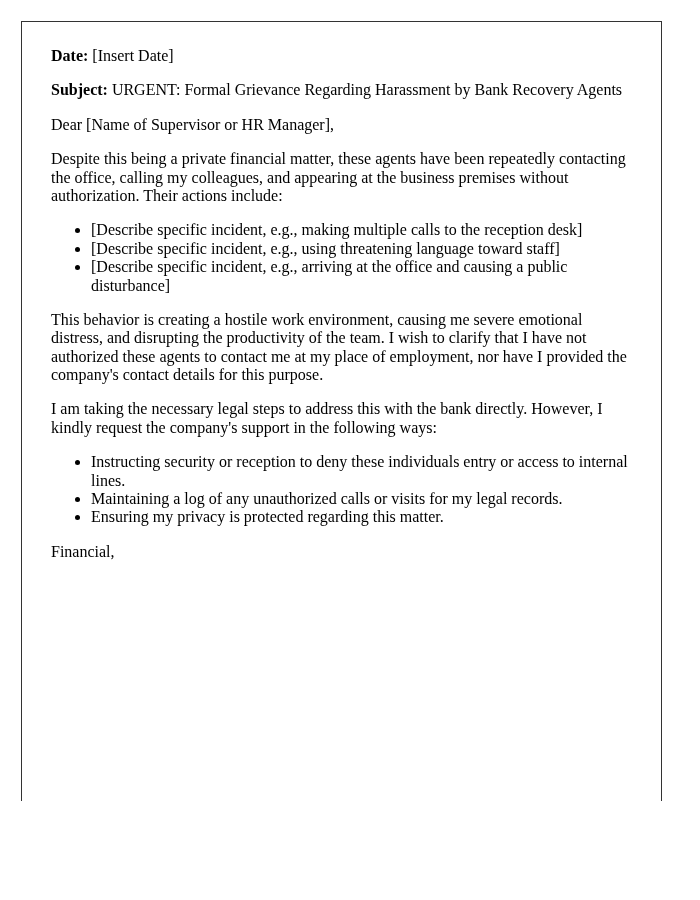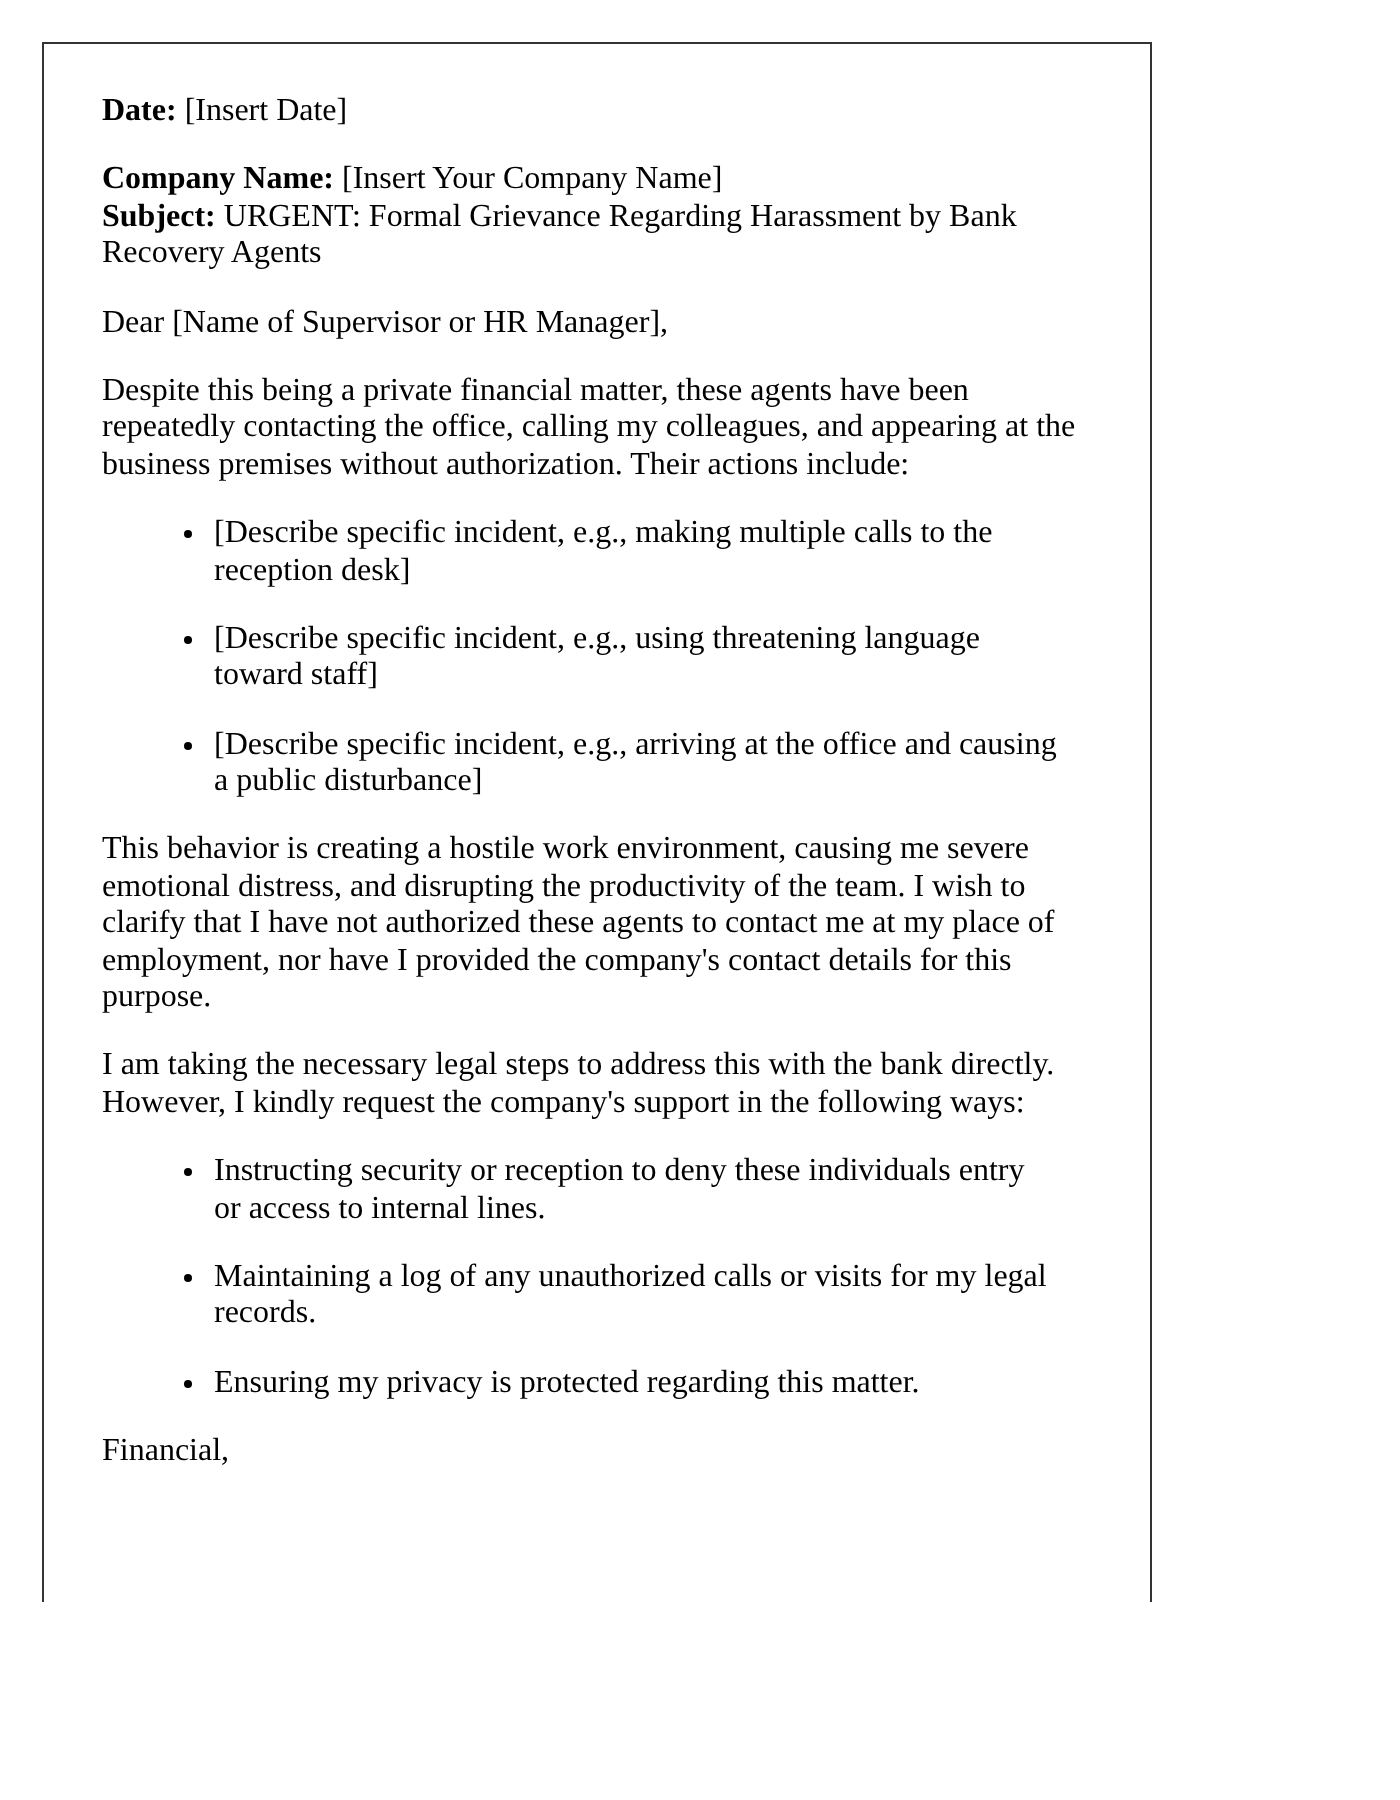--- a/index.html
+++ b/index.html
@@ -21,52 +21,51 @@
     font-family: "Liberation Serif", "DejaVu Serif", serif;
     font-size: 16px;
     line-height: 1.15;
     color: var(--text-color);
     overflow: hidden;
   }
   .letter-frame {
     position: absolute;
     left: 21px;
     top: 21px;
-    width: 555px;
+    width: 641px;
     height: 780px;
     border-top: 1px solid var(--border-color);
     border-left: 1px solid var(--border-color);
     border-right: 1px solid var(--border-color);
     border-bottom: none;
     padding: 25px 30px 0 29px;
     overflow: hidden;
   }
   .letter-frame p,
   .letter-frame .header-line-group,
   .letter-frame ul {
     margin: 16px 0;
   }
   .letter-frame > :first-child { margin-top: 0; }
   .letter-frame ul {
     padding-left: 40px;
     list-style-type: disc;
   }
-  .letter-frame li { margin: 16px; }
+  .letter-frame li { margin: 0; }
   b, strong { font-weight: bold; }
 </style>
 </head>
 <body>
 
 <div class="page">
   <div class="letter-frame">
 
     <p><strong>Date:</strong><span> [Insert Date]</span></p>
 
     <div class="header-line-group">
-      <div><strong>Company Name:</strong><span> [Insert Your Company Name]</span></div>
       <div><strong>Subject:</strong><span> URGENT: Formal Grievance Regarding Harassment by Bank Recovery Agents</span></div>
     </div>
 
     <p>Dear [Name of Supervisor or HR Manager],</p>
 
 
     <p>Despite this being a private financial matter, these agents have been repeatedly contacting the office, calling my colleagues, and appearing at the business premises without authorization. Their actions include:</p>
 
     <ul>
       <li>[Describe specific incident, e.g., making multiple calls to the reception desk]</li>

